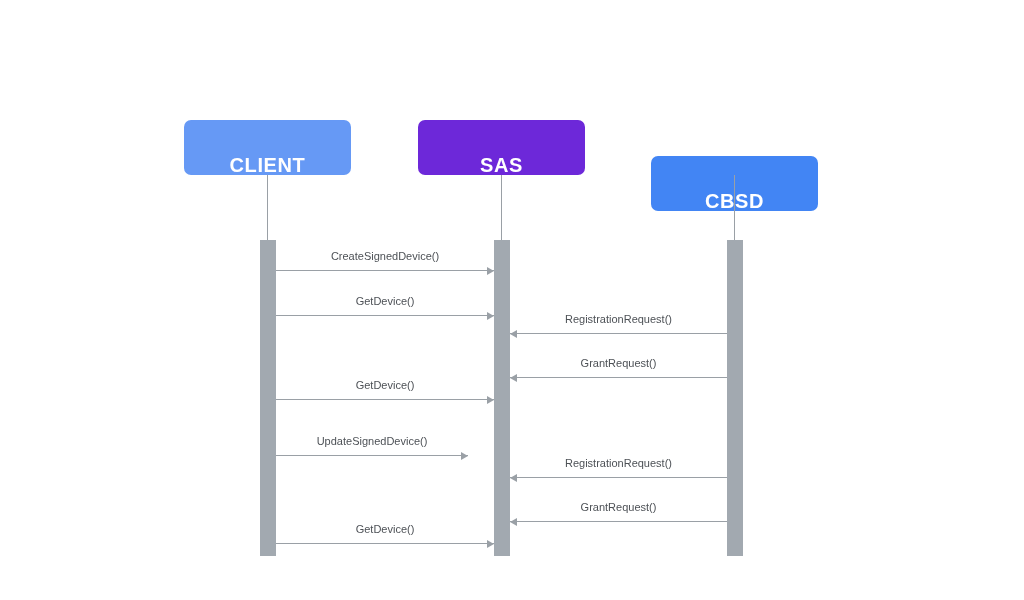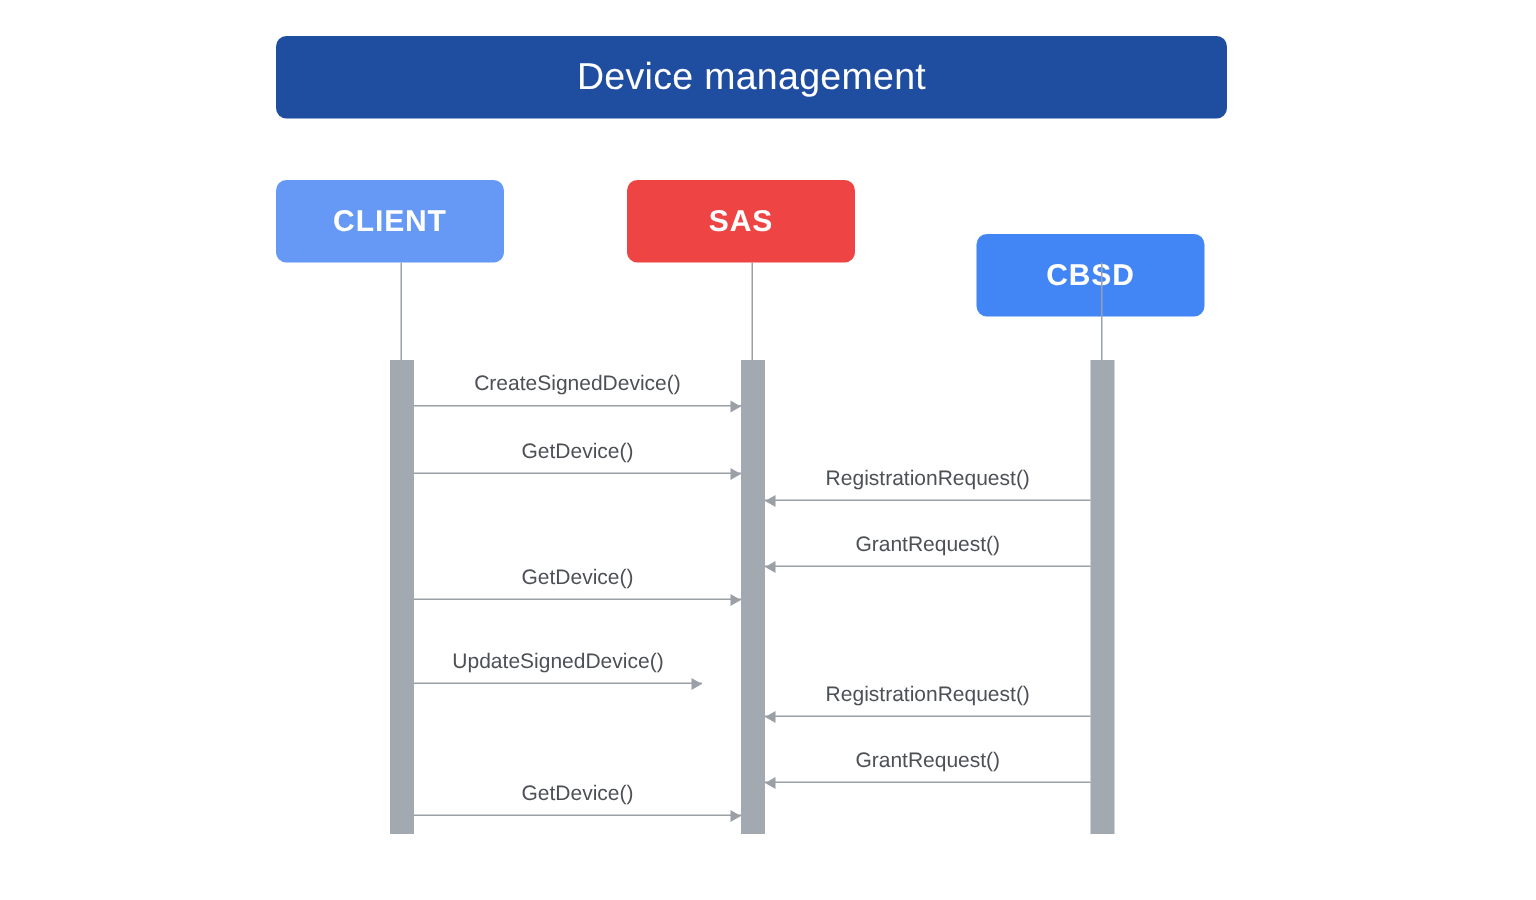--- a/index.html
+++ b/index.html
@@ -41,37 +41,37 @@
     font-size: 25px;
     font-weight: 400;
     letter-spacing: 0.2px;
     line-height: 1;
   }
 
   
   .actor-box {
     position: absolute;
     top: 120px;
-    width: 152px;
+    width: 167px;
     height: 55px;
     border-radius: 7px;
     display: flex;
-    align-items: center;
+    align-items: flex-end;
     justify-content: center;
     box-sizing: border-box;
   }
   .actor-box .actor-label {
     color: #ffffff;
     font-size: 20px;
     font-weight: 700;
     letter-spacing: 0.6px;
     line-height: 1;
   }
   .actor-client { left: 184px; background: #6699f5; }
-  .actor-sas    { left: 418px; background: #ef4444; }
+  .actor-sas    { left: 418px; background: #6d28d9; }
   .actor-cbsd   { left: 651px; background: #4285f4; margin-top: 36px; }
 
   
   .lifeline {
     position: absolute;
     width: 1px;
     background: #9aa0a6;
     top: 175px;
     height: 65px;
   }
@@ -95,21 +95,21 @@
   .message {
     position: absolute;
     height: 30px;
   }
   .message .msg-label {
     position: absolute;
     left: 0;
     right: 0;
     bottom: 9px;
     text-align: center;
-    font-size: 14px;
+    font-size: 11px;
     color: #4d5156;
     line-height: 1;
     white-space: nowrap;
   }
   .message .msg-line {
     position: absolute;
     left: 0;
     right: 0;
     bottom: 0;
     height: 1px;
@@ -130,23 +130,20 @@
   .message.dir-left .msg-head {
     left: 0;
     border-right: 7px solid #9aa0a6;
   }
 </style>
 </head>
 <body>
 
 <div id="diagram-root">
 
-  <div class="title-banner">
-    <span class="title-text">Device management</span>
-  </div>
 
   <div class="actor-box actor-client">
     <span class="actor-label">CLIENT</span>
   </div>
   <div class="actor-box actor-sas">
     <span class="actor-label">SAS</span>
   </div>
   <div class="actor-box actor-cbsd">
     <span class="actor-label">CBSD</span>
   </div>

